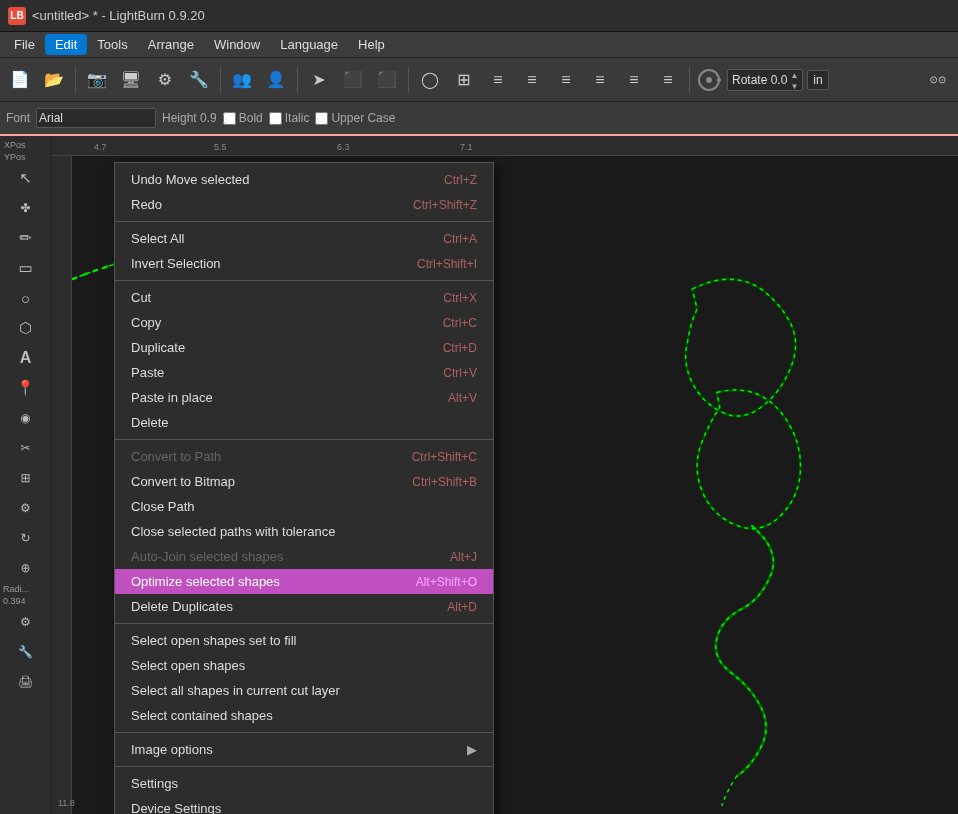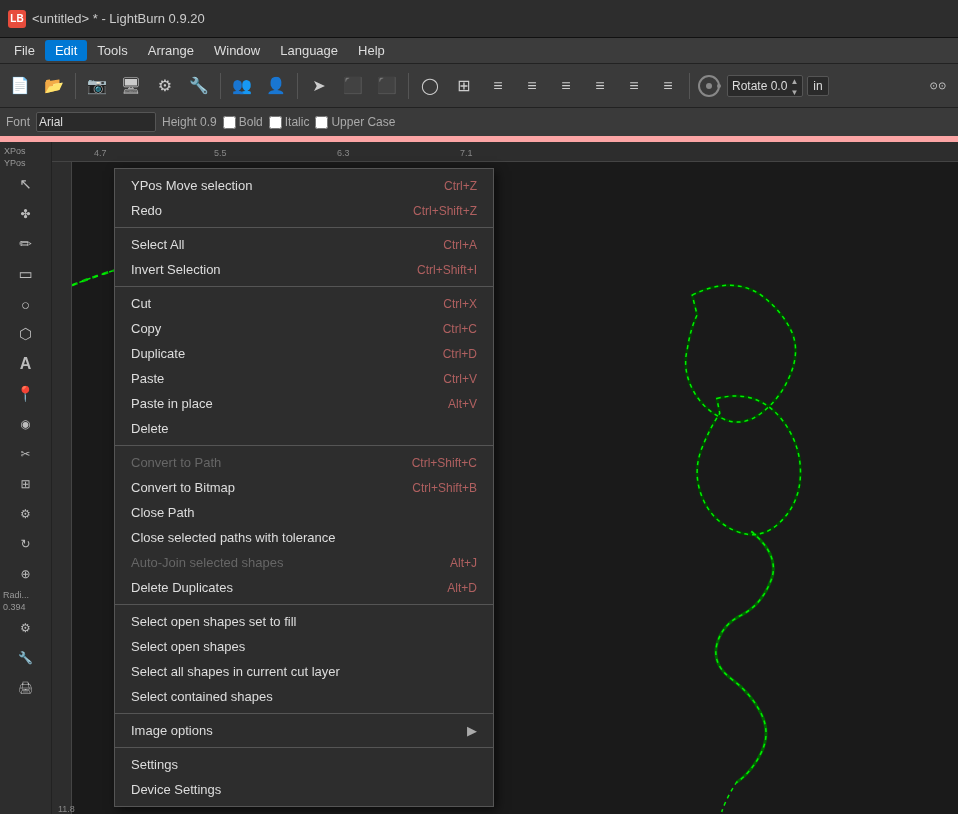--- a/index.html
+++ b/index.html
@@ -9,21 +9,21 @@
       background: #1e1e1e;
       font-family: 'Segoe UI', Arial, sans-serif;
       font-size: 13px;
       overflow: hidden;
       position: relative;
     }
 
     
     #titlebar {
       background: #2d2d2d;
-      height: 38px;
+      height: 32px;
       display: flex;
       align-items: center;
       padding: 0 8px;
       color: #ccc;
       font-size: 13px;
       border-bottom: 1px solid #111;
     }
     #titlebar .title-icon {
       width: 18px; height: 18px;
       margin-right: 6px;
@@ -71,21 +71,21 @@
     }
     .toolbar-sep { width: 1px; height: 26px; background: #555; margin: 0 3px; }
 
     
     #fontbar {
       background: #3a3a3a;
       height: 34px;
       display: flex;
       align-items: center;
       padding: 0 6px;
-      border-bottom: 6px solid #fca5a5;
+      border-bottom: 2px solid #fca5a5;
       gap: 6px;
     }
     .fontbar-label { color: #aaa; font-size: 12px; }
     .fontbar-input {
       background: #2a2a2a;
       border: 1px solid #555;
       color: #ddd;
       padding: 2px 2px;
       font-size: 12px;
       border-radius: 2px;
@@ -379,21 +379,21 @@
       <path d="M 630 130 Q 670 110, 700 130 Q 720 145, 730 165 Q 740 185, 730 210 Q 720 235, 700 250 Q 680 265, 660 255 Q 640 245, 630 225 Q 620 205, 625 185 Q 628 165, 635 150 Z" fill="none" stroke="#00ee00" stroke-width="1.5" stroke-dasharray="4,4"></path>
 
       <path d="M 655 235 Q 695 225, 720 255 Q 740 280, 740 310 Q 740 340, 720 360 Q 700 380, 675 370 Q 650 360, 640 335 Q 630 310, 640 285 Q 648 265, 658 250 Z" fill="none" stroke="#00ee00" stroke-width="1.5" stroke-dasharray="4,4"></path>
 
       <path d="M 690 370 Q 720 395, 710 420 Q 700 445, 680 455 Q 660 465, 655 485 Q 650 505, 670 520 Q 690 535, 700 555 Q 710 575, 700 595 Q 690 615, 675 625 Q 665 640, 660 655" fill="none" stroke="#00ee00" stroke-width="1.5" stroke-dasharray="4,4"></path>
     </svg>
 
     <div id="dropdown-menu">
 
       <div class="dd-item">
-        <span>YPos Move selection</span>
+        <span>Undo Move selected</span>
         <span class="dd-shortcut">Ctrl+Z</span>
       </div>
       <div class="dd-item">
         <span>Redo</span>
         <span class="dd-shortcut">Ctrl+Shift+Z</span>
       </div>
       <div class="dd-sep"></div>
       <div class="dd-item">
         <span>Select All</span>
         <span class="dd-shortcut">Ctrl+A</span>
@@ -441,20 +441,24 @@
         <span class="dd-shortcut"></span>
       </div>
       <div class="dd-item">
         <span>Close selected paths with tolerance</span>
         <span class="dd-shortcut"></span>
       </div>
       <div class="dd-item disabled">
         <span>Auto-Join selected shapes</span>
         <span class="dd-shortcut">Alt+J</span>
       </div>
+      <div class="dd-item highlighted">
+        <span>Optimize selected shapes</span>
+        <span class="dd-shortcut">Alt+Shift+O</span>
+      </div>
       <div class="dd-item">
         <span>Delete Duplicates</span>
         <span class="dd-shortcut">Alt+D</span>
       </div>
       <div class="dd-sep"></div>
       <div class="dd-item">
         <span>Select open shapes set to fill</span>
       </div>
       <div class="dd-item">
         <span>Select open shapes</span>

